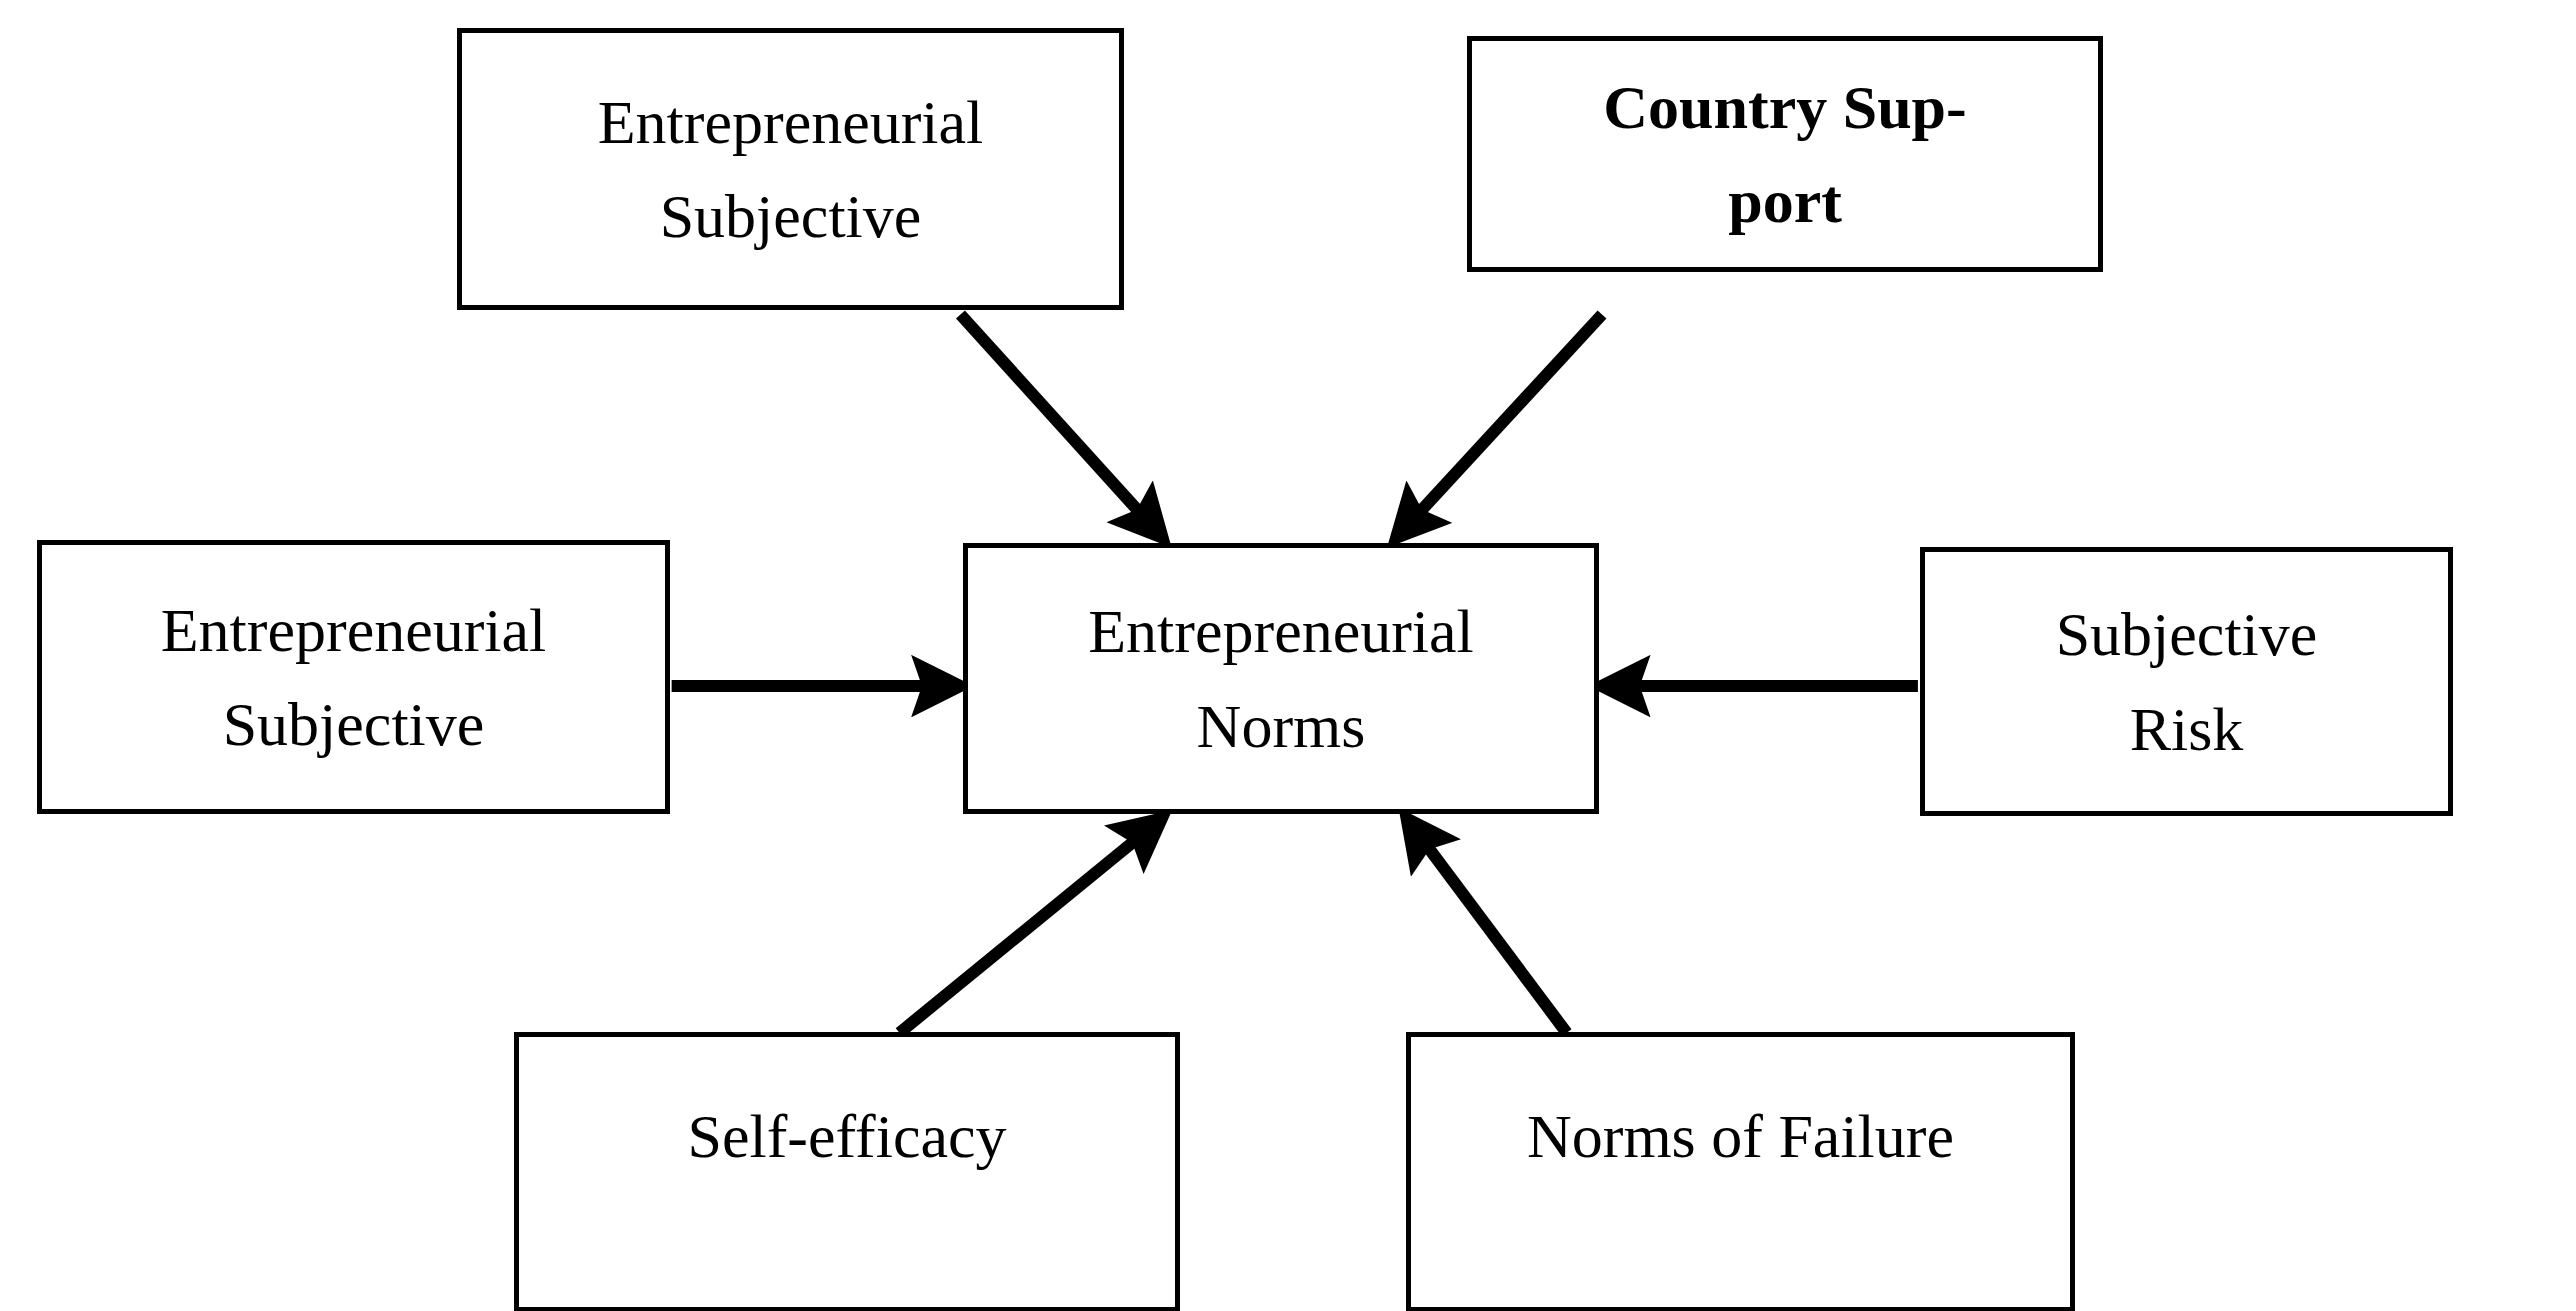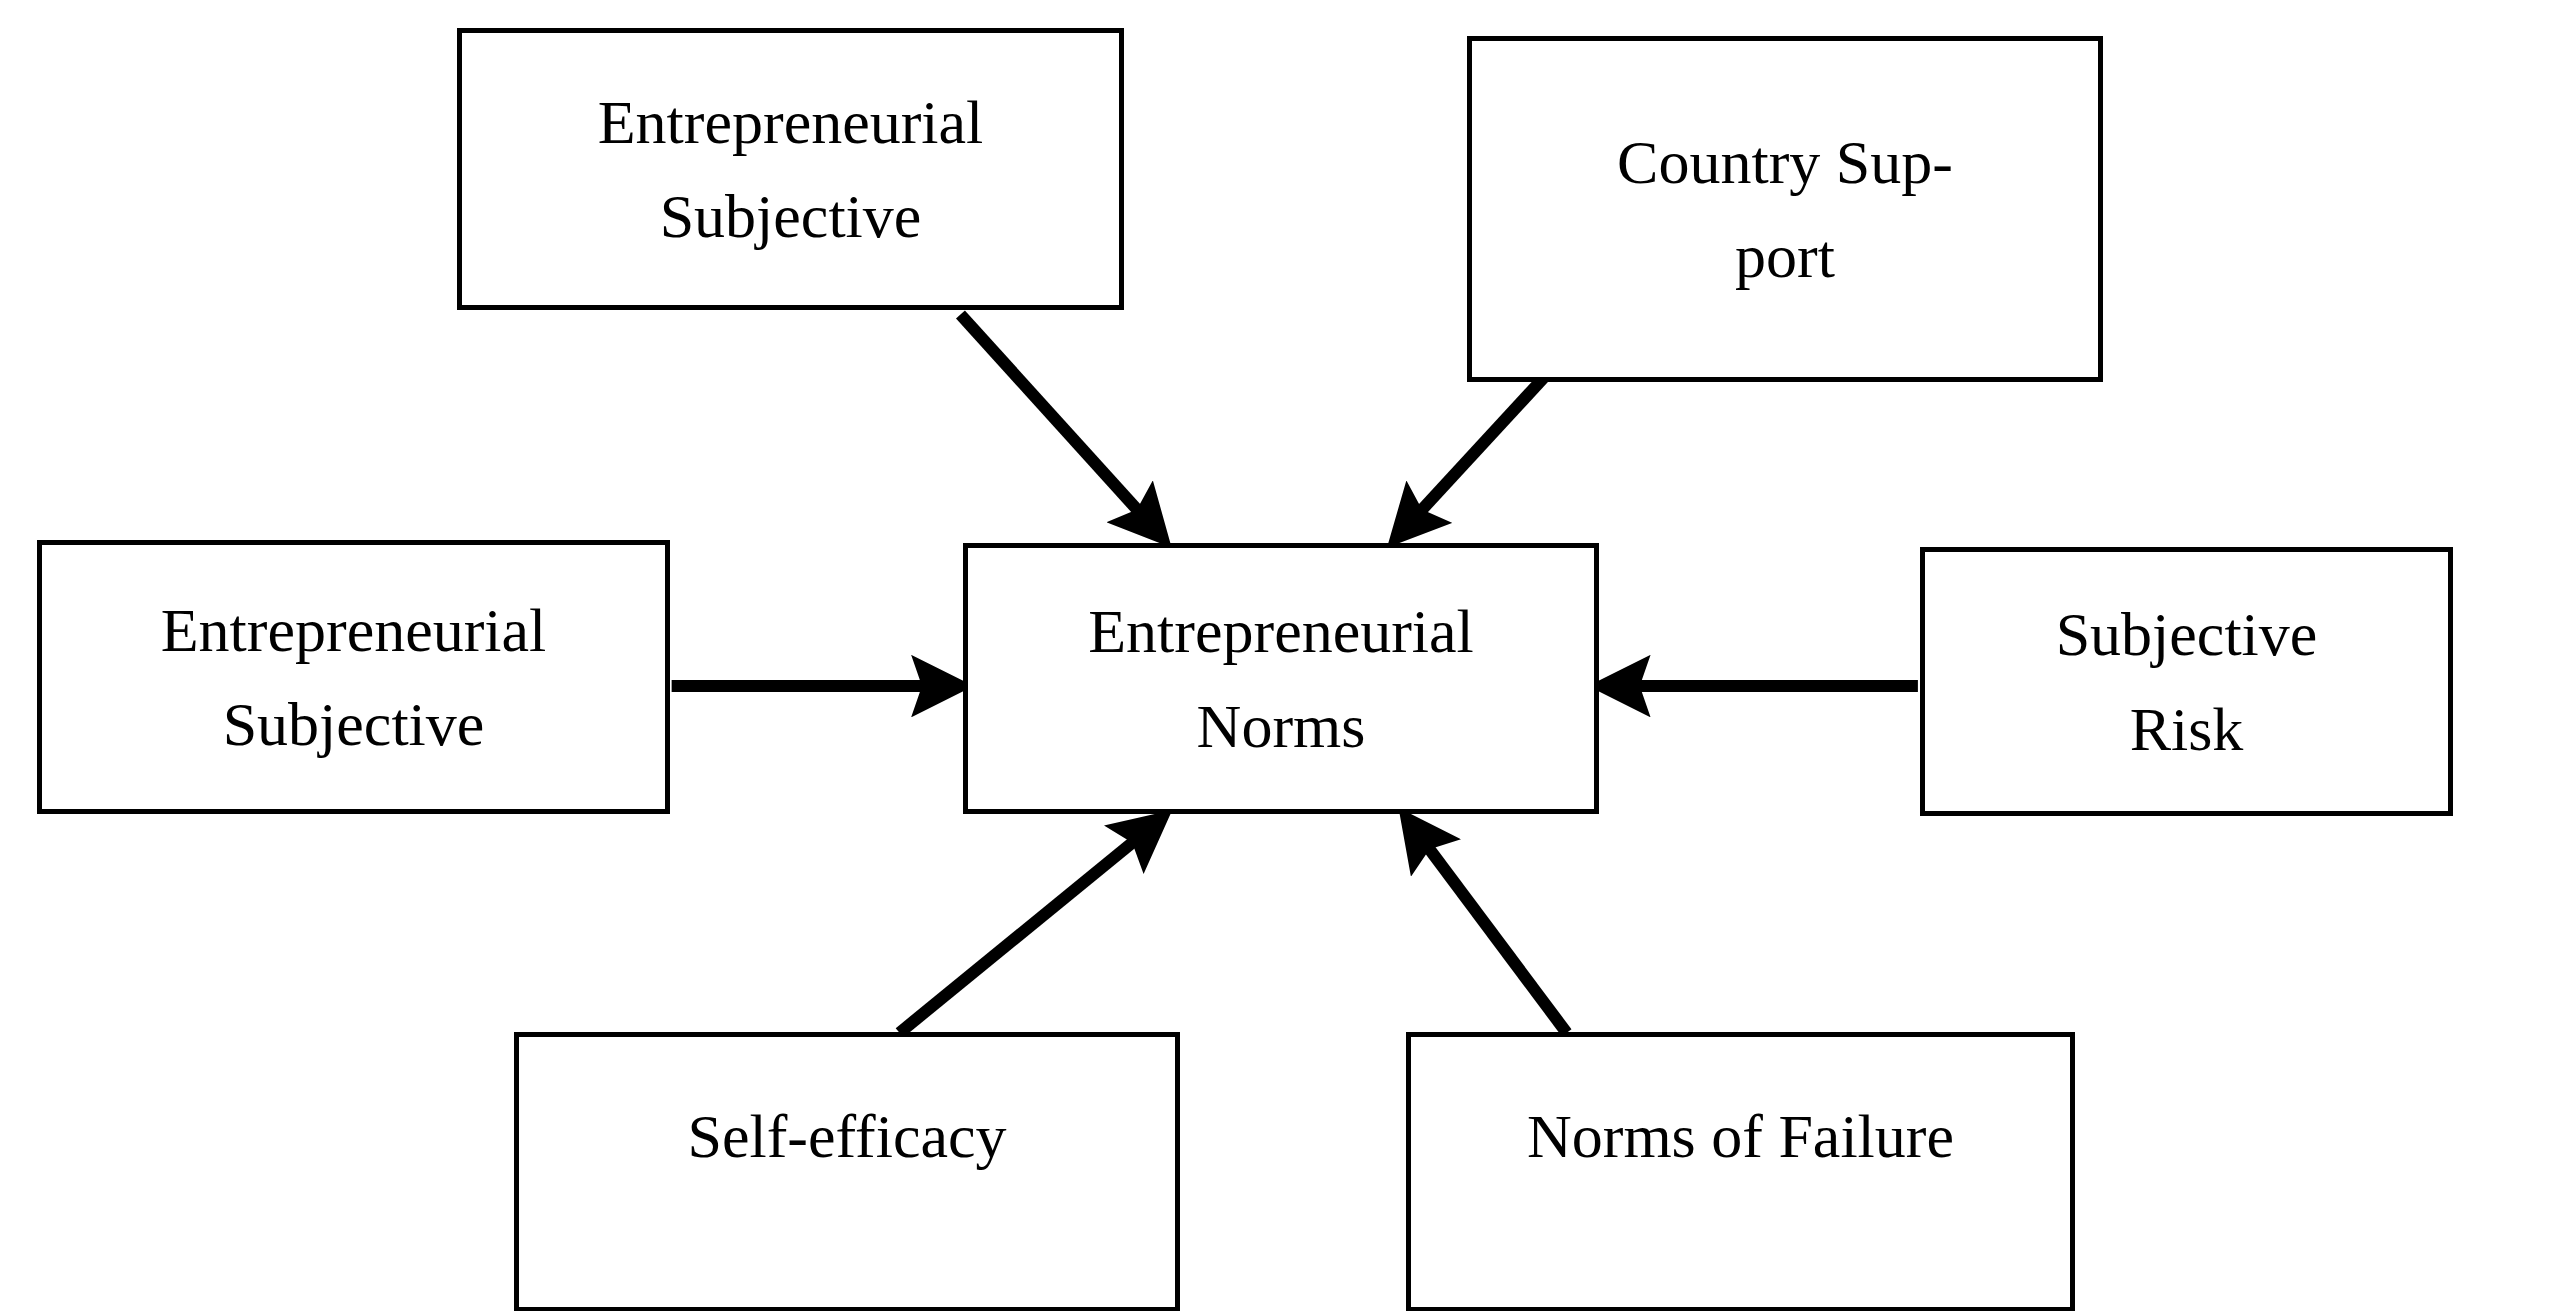--- a/index.html
+++ b/index.html
@@ -71,21 +71,21 @@
         <line x1="1196" y1="1373" x2="1545" y2="1088" stroke-linecap="butt"></line>
         <line x1="2083" y1="1373" x2="1870" y2="1088" stroke-linecap="butt"></line>
       </g>
   </svg>
 
   <div id="node-layer">
       <div class="node-box" style="left: 457px; top: 28px; width: 667px; height: 282px;">
         <span class="line">Entrepreneurial</span>
         <span class="line">Subjective</span>
       </div>
-      <div class="node-box" style="left: 1467px; top: 36px; width: 636px; height: 346px;">
+      <div class="node-box" style="left: 1467px; top: 36px; width: 636px; height: 236px; font-weight: bold;">
         <span class="line">Country Sup-</span>
         <span class="line">port</span>
       </div>
       <div class="node-box" style="left: 37px; top: 540px; width: 633px; height: 274px;">
         <span class="line">Entrepreneurial</span>
         <span class="line">Subjective</span>
       </div>
       <div class="node-box" style="left: 963px; top: 543px; width: 636px; height: 271px;">
         <span class="line">Entrepreneurial</span>
         <span class="line">Norms</span>

